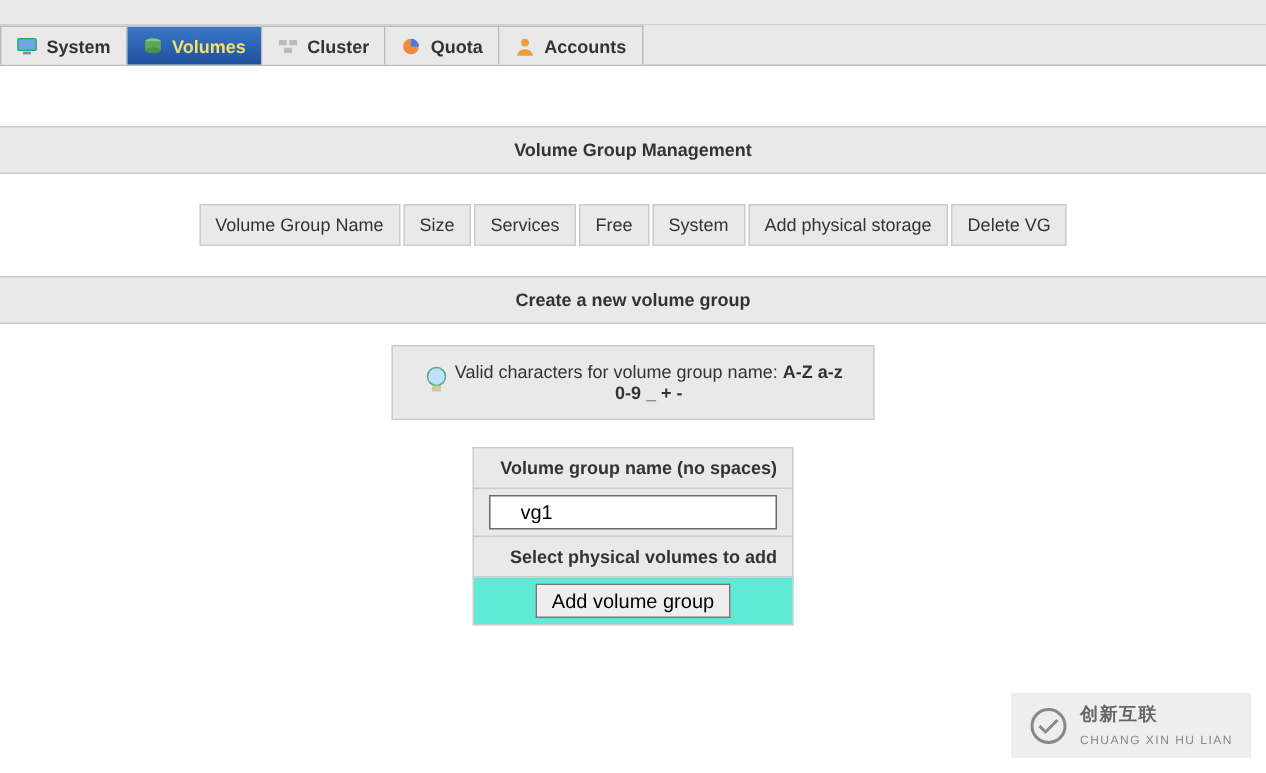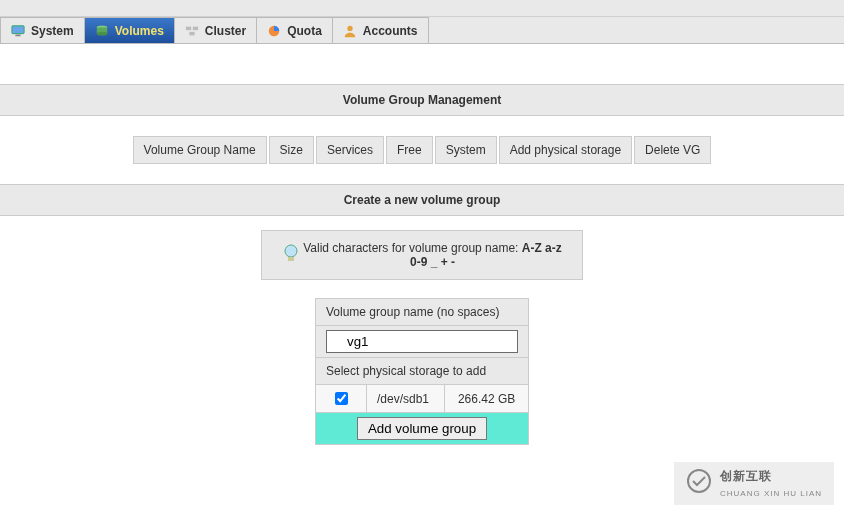--- a/index.html
+++ b/index.html
@@ -10,27 +10,27 @@
   .menuitem.active{background:linear-gradient(#3a78c9,#1e4f9c);color:#f4e16b}
   .menuitem .ico{width:14px;height:14px;display:inline-block}
   .section{margin-top:40px}
   .section-title{background:#e9e9e9;border-top:1px solid #ccc;border-bottom:1px solid #ccc;font-weight:bold;text-align:center;padding:8px 12px}
   .table-wrap{display:flex;justify-content:center;margin-top:18px}
   table.vglist th{background:#e9e9e9;border:1px solid #ccc;padding:6px 10px;font-weight:normal}
   .create-wrap{display:flex;flex-direction:column;align-items:center;margin-top:14px}
   .hint{display:flex;align-items:center;gap:3px;background:#e9e9e9;border:1px solid #ccc;padding:10px 20px;width:280px;text-align:center;justify-content:center}
   .hint .bulb{flex:0 0 18px}
   .formtbl{margin-top:18px;border-collapse:collapse}
-  .formtbl th{background:#e9e9e9;border:1px solid #ccc;padding:6px 10px;font-weight:normal;text-align:left}
+  .formtbl th{background:#e9e9e9;border:1px solid #ccc;padding:6px 10px;font-weight:bold;text-align:right}
   .formtbl td{background:#e9e9e9;border:1px solid #ccc;padding:4px 10px;text-align:center}
   .formtbl input[type=text]{width:150px;border:1px solid #6b6b6b;padding:3px 20px;text-align:left}
   .formtbl .pvrow td{background:#f7f7f7;border:1px solid #ccc}
   .btnrow td{text-align:center;background:#5eead4}
   button.add{padding:3px 10px;border:1px solid #777;background:#eee;cursor:pointer}
-  .watermark{position:fixed;right:10px;bottom:10px;background:#eee;padding:6px 12px;font-size:12px;color:#888;display:flex;align-items:flex-start;gap:8px}
+  .watermark{position:fixed;right:10px;bottom:10px;background:#eee;padding:6px 12px;font-size:12px;color:#888;display:flex;align-items:center;gap:8px}
   .watermark b{color:#666;letter-spacing:1px}
 </style>
 </head>
 <body>
 
 <div class="topbar"></div>
 
 <div class="menubar">
   <div class="menuitem">
     <span class="ico">
@@ -121,27 +121,22 @@
       <tbody>
           <tr>
             <th colspan="3">Volume group name (no spaces)</th>
           </tr>
       <tr>
             <td colspan="3">
         <input type="text" value="vg1" style="">
       </td>
           </tr>
       <tr>
-            <th colspan="3">Select physical storage to add</th>
+            <th colspan="3">Select physical volumes to add</th>
           </tr>
-      <tr class="pvrow">
-        <td style="width:30px"><input type="checkbox" checked="" style=""></td>
-        <td style="text-align:left">/dev/sdb1</td>
-        <td>266.42 GB</td>
-      </tr>
       <tr class="btnrow">
             <td colspan="3">
         <button class="add">Add volume group</button>
       </td>
           </tr>
     </tbody>
       </table>
   </div>
 </div>
 

